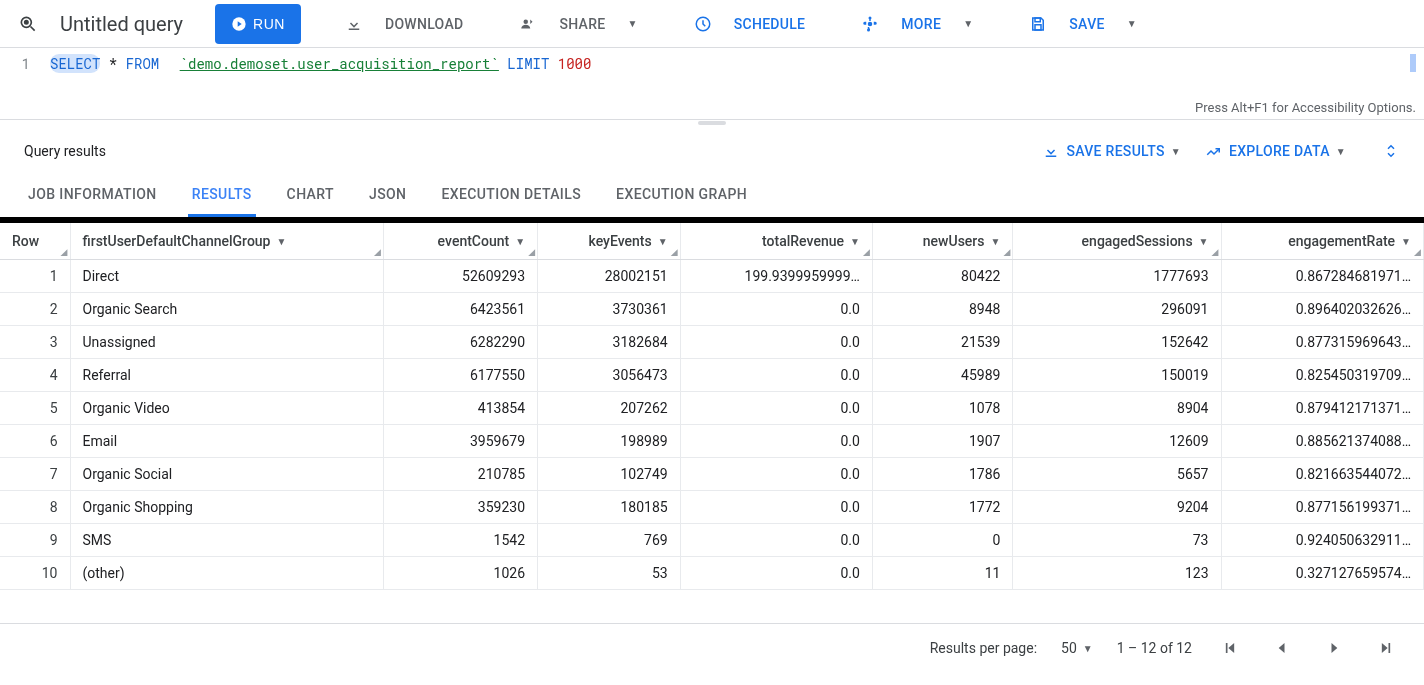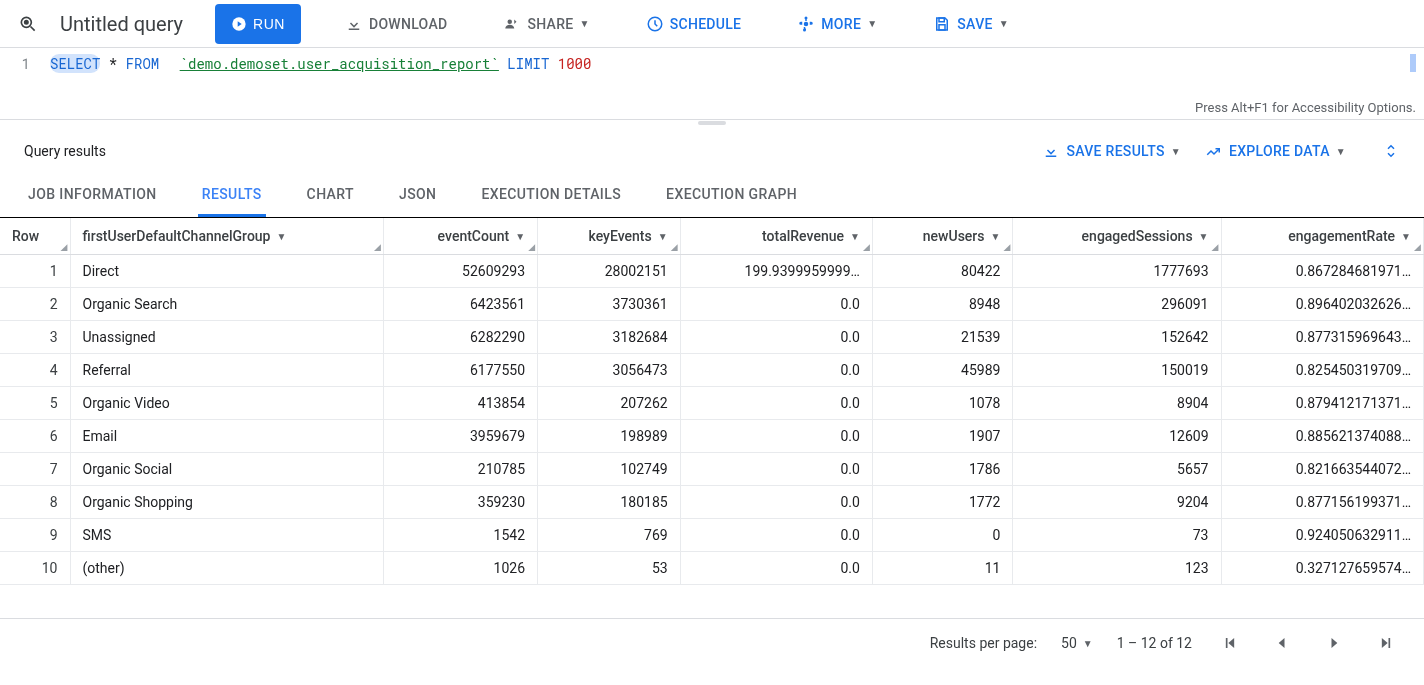--- a/index.html
+++ b/index.html
@@ -2,42 +2,42 @@
 <html><head>
 <meta charset="utf-8">
 <style>
 * { box-sizing: border-box; margin: 0; padding: 0; }
 body { font-family: 'Google Sans', Roboto, Arial, sans-serif; font-size: 14px; color: #202124; background: #fff; width: 1424px; height: 685px; overflow: hidden; }
 
 .toolbar { display: flex; align-items: center; padding: 8px 12px; gap: 8px; border-bottom: 1px solid #dadce0; height: 48px; }
 .toolbar .icon-btn { width: 32px; height: 32px; display: flex; align-items: center; justify-content: center; cursor: pointer; border-radius: 4px; }
 .title { font-size: 20px; font-weight: 400; color: #3c4043; margin-right: 24px; margin-left: 8px; }
 .run-btn { background: #1a73e8; color: #fff; border: none; border-radius: 4px; padding: 12px 16px; font-size: 14px; font-weight: 500; display: flex; align-items: center; gap: 6px; cursor: pointer; letter-spacing: 0.5px; }
-.tb-btn { display: flex; align-items: center; gap: 6px; padding: 6px 12px; font-size: 14px; font-weight: 500; color: #5f6368; cursor: pointer; letter-spacing: 0.3px; text-align: center; }
+.tb-btn { display: flex; align-items: center; gap: 22px; padding: 6px 12px; font-size: 14px; font-weight: 500; color: #5f6368; cursor: pointer; letter-spacing: 0.3px; text-align: center; }
 .tb-btn.blue { color: #1a73e8; }
 .tb-sep { width: 16px; }
 
 .editor { position: relative; border-bottom: 1px solid #dadce0; }
 .editor-line { display: flex; padding: 6px 0; font-family: 'Roboto Mono', monospace; font-size: 14px; }
 .line-num { width: 50px; text-align: right; padding-right: 20px; color: #80868b; }
 .code { flex: 1; }
 .kw { color: #1967d2; }
 .kw-sel { background: #d2e3fc; border-radius: 9px; }
 .tbl { color: #188038; text-decoration: underline; margin-left: 12px; }
 .num { color: #c5221f; }
 .hint { position: absolute; right: 8px; bottom: 4px; font-size: 13px; color: #5f6368; }
 .drag-handle { position: absolute; bottom: -6px; left: 50%; transform: translateX(-50%); width: 28px; height: 4px; background: #dadce0; border-radius: 2px; }
 .cursor-bar { position: absolute; right: 8px; top: 6px; width: 6px; height: 18px; background: #aecbfa; }
 
 .results-header { display: flex; align-items: center; padding: 16px 24px 8px; }
 .results-title { font-size: 14px; font-weight: 400; color: #202124; flex: 1; }
 .res-btn { display: flex; align-items: center; gap: 6px; color: #1a73e8; font-weight: 500; padding: 6px 12px; cursor: pointer; letter-spacing: 0.3px; }
 .expand-btn { margin-left: 24px; color: #1a73e8; cursor: pointer; }
 
-.tabs { display: flex; padding: 0 24px; border-bottom: 1px solid #000000; gap: 37px; }
+.tabs { display: flex; padding: 0 24px; border-bottom: 6px solid #000000; gap: 27px; }
 .tab { padding: 12px 4px; font-size: 14px; font-weight: 500; color: #5f6368; cursor: pointer; border-bottom: 3px solid transparent; letter-spacing: 0.4px; }
 .tab.active { color: #3b82f6; border-bottom-color: #1a73e8; }
 
 .table-wrap { overflow: auto; height: 400px; }
 table { border-collapse: collapse; width: 100%; font-size: 14px; }
 th { text-align: left; padding: 10px 12px; border-bottom: 1px solid #dadce0; border-right: 1px solid #e8eaed; font-weight: 500; color: #3c4043; background: #fff; position: relative; white-space: nowrap; }
 th .th-content { display: flex; align-items: center; gap: 6px; }
 th .resize { position: absolute; right: 2px; bottom: 2px; font-size: 9px; color: #9aa0a6; }
 td { padding: 8px 12px; border-bottom: 1px solid #e8eaed; border-right: 1px solid #e8eaed; white-space: nowrap; }
 td.num-cell, th.num-col .th-content { text-align: right; justify-content: flex-end; }

